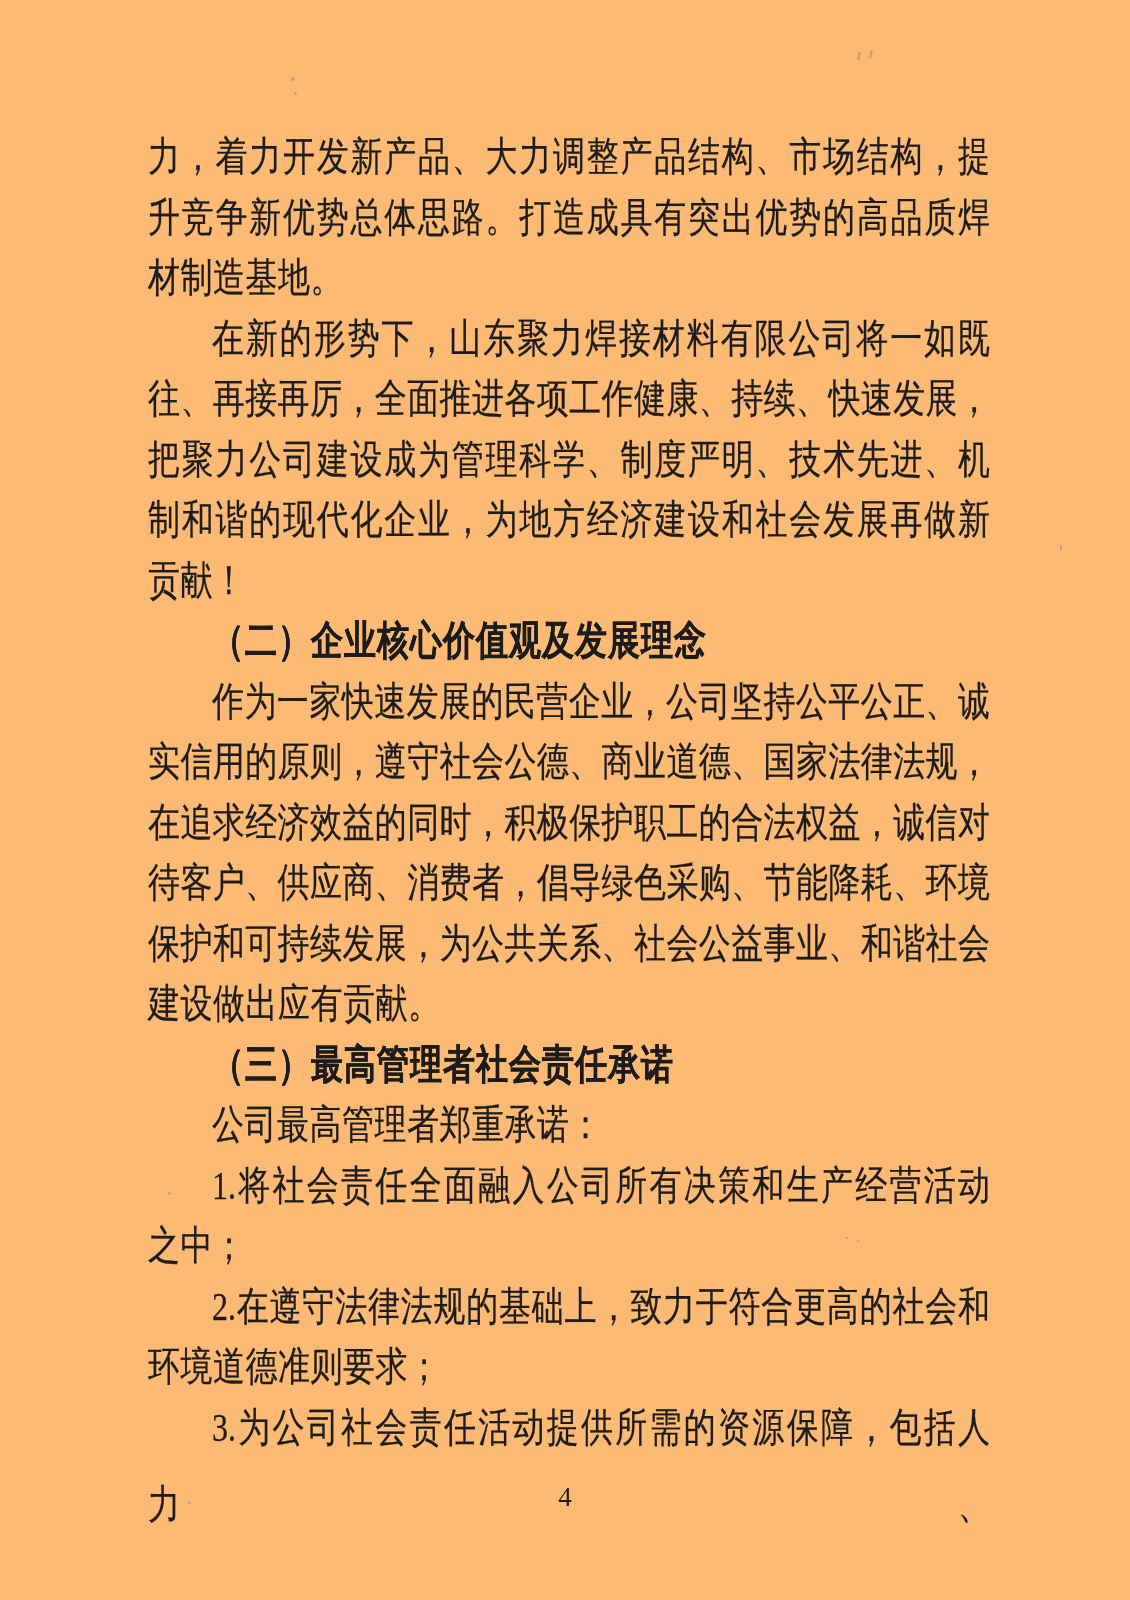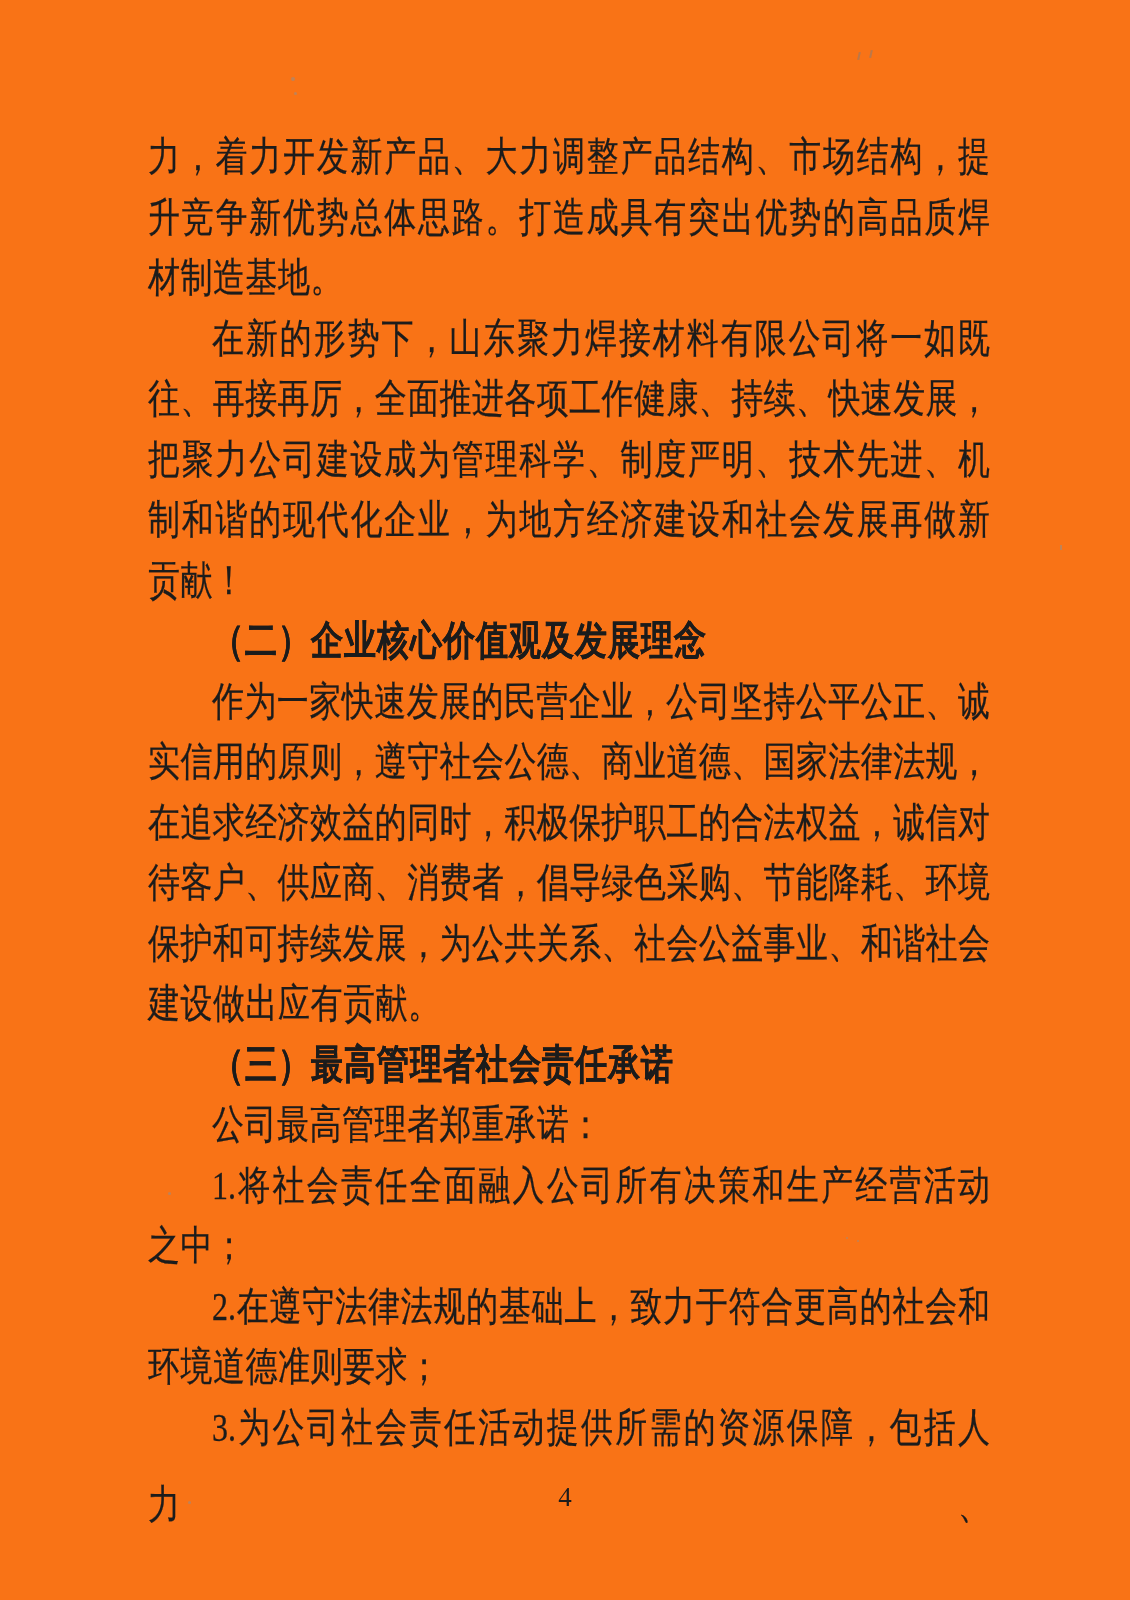--- a/index.html
+++ b/index.html
@@ -4,21 +4,21 @@
 <style>
   html, body {
     margin: 0;
     padding: 0;
     background: #ffffff;
   }
   #page {
     position: relative;
     width: 1130px;
     height: 1600px;
-    background: #f97316;
+    background: #fdba74;
     overflow: hidden;
     font-family: "Liberation Serif", "DejaVu Serif", serif;
     color: #1c1c1c;
   }
   #textblock {
     position: absolute;
     left: 148px;
     top: 126px;
     width: 842px;
   }

